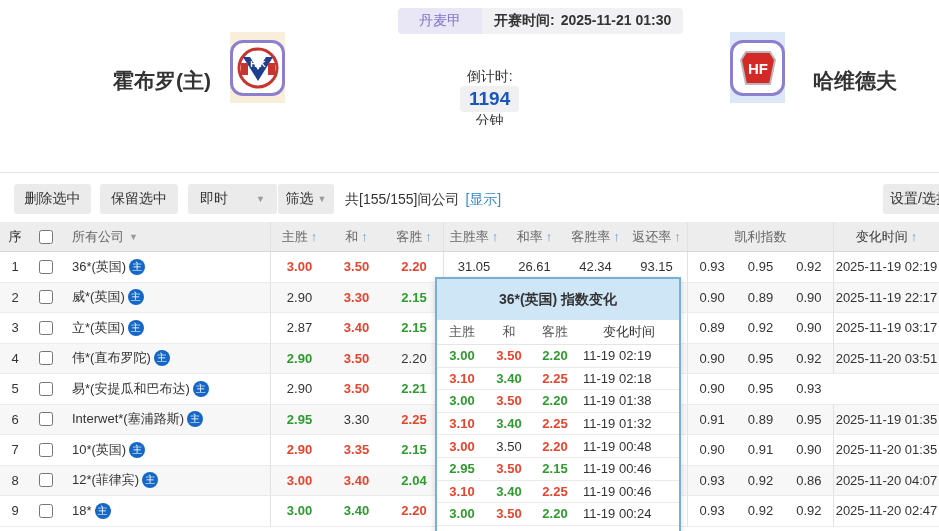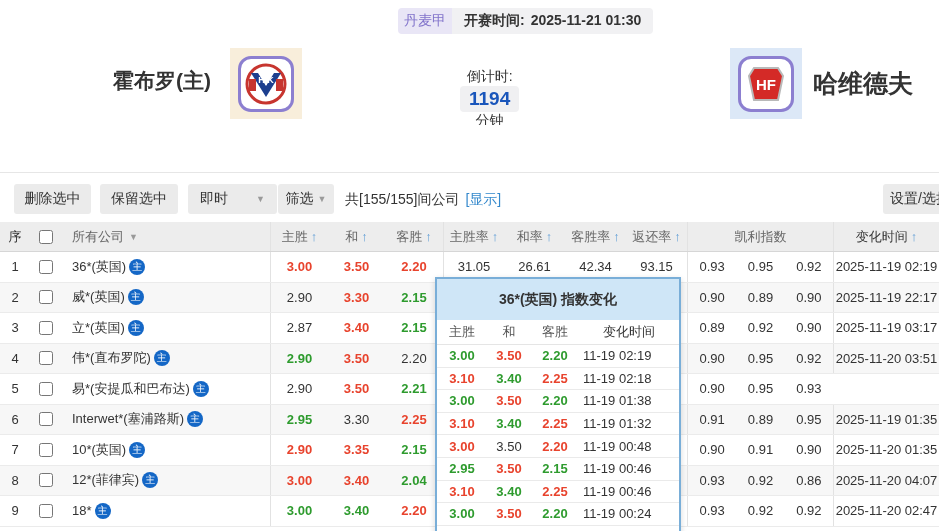--- a/index.html
+++ b/index.html
@@ -3,28 +3,28 @@
 <meta charset="utf-8">
 <style>
   * { margin:0; padding:0; box-sizing:border-box; }
   html,body { background:#fff; }
   body { width:939px; height:531px; overflow:hidden; position:relative;
          font-family:"Liberation Sans","DejaVu Sans",sans-serif; color:#333; }
   #page { position:absolute; inset:0; width:939px; height:531px; overflow:hidden; background:#fff; }
 
   
   .top-strip { position:absolute; left:398px; top:7px; display:flex; align-items:center; height:27px; }
-  .league-pill { background:#e9e6f6; color:#8274cb; font-size:14px; padding:4px 6px; border-radius:4px 0 0 4px; }
+  .league-pill { background:#e9e6f6; color:#8274cb; font-size:14px; padding:4px 21px; border-radius:4px 0 0 4px; }
   .kickoff-box { background:#f1f1f3; font-size:14px; font-weight:700; color:#333; padding:4px 12px; border-radius:0 4px 4px 0; white-space:nowrap; }
   .kickoff-box .lbl { margin-right:6px; }
 
   
   .home-name { position:absolute; left:113px; top:67px; font-size:21px; font-weight:700; }
-  .away-name { position:absolute; left:813px; top:67px; font-size:25px; font-weight:700; }
-  .logo-wrap { position:absolute; top:48px; width:72px; height:71px; display:flex; align-items:center; justify-content:center; }
+  .away-name { position:absolute; left:813px; top:67px; font-size:21px; font-weight:700; }
+  .logo-wrap { position:absolute; top:32px; width:55px; height:71px; display:flex; align-items:center; justify-content:center; }
   .logo-home { left:230px; background:#f8eedb; }
   .logo-away { left:730px; background:#dce8f7; }
   .logo-box { width:56px; height:56px; background:#fff; border:3px solid #8c7fd0; border-radius:13px; display:flex; align-items:center; justify-content:center; }
   .countdown { position:absolute; left:453px; top:68px; display:flex; align-items:center; font-size:14px;flex-direction:column; }
   .countdown .val { background:#f0f0f2; color:#1a56bb; font-size:19px; font-weight:700; padding:2px 9px; border-radius:4px; margin:0 7px; }
 
   
   .tabs-bar { position:absolute; left:0; top:125px; width:939px; height:48px; border-bottom:1px solid #e6e6e6; background:#fff; }
   .tab { position:absolute; top:140px; font-size:15px; font-weight:600; color:#333; cursor:pointer; white-space:nowrap; }
   .t0{left:160px}.t1{left:255px}.t3{left:440px}.t4{left:515px}.t5{left:630px}.t6{left:732px}.t7{left:818px}

